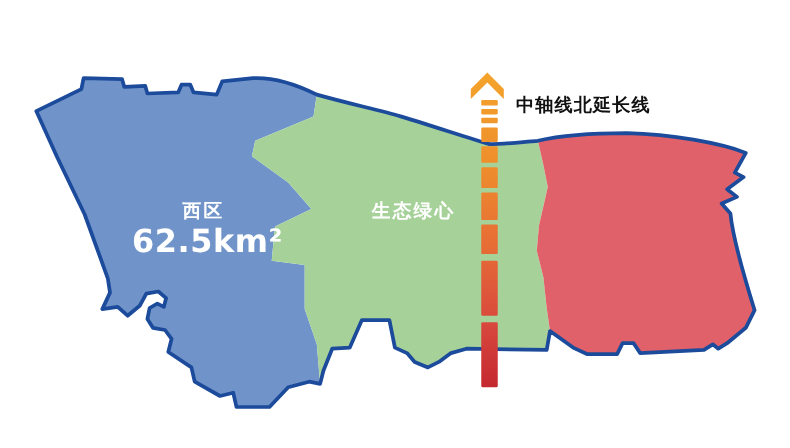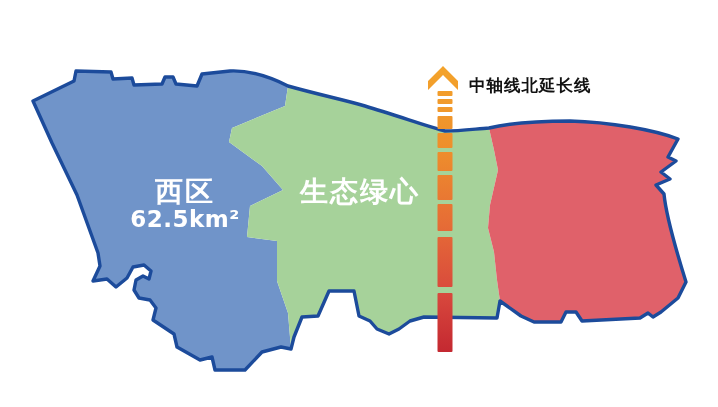--- a/index.html
+++ b/index.html
@@ -23,33 +23,33 @@
   }
   .region-label{
     position:absolute;
     text-align:center;
     color:#ffffff;
     font-weight:700;
     pointer-events:none;
     text-shadow:0 0 1px rgba(255,255,255,0.15);
   }
   .region-label .r-name{
-    font-size:28px;
+    font-size:17px;
     line-height:26px;
     letter-spacing:2px;
   }
   .region-label .r-area{
-    font-size:23px;
+    font-size:29px;
     line-height:28px;
     letter-spacing:0.5px;
   }
   .axis-label{
     position:absolute;
     left:469px;
-    top:75px;
+    top:85px;
     font-size:16.5px;
     font-weight:700;
     color:#111111;
     letter-spacing:1px;
     white-space:nowrap;
   }
 </style>
 </head>
 <body>
 
@@ -122,20 +122,20 @@
     </g>
 
     <path fill="url(#axisGrad)" d="M428,81 L443,66 L458,81 L458,90 L443,75 L428,90 Z"></path>
   </svg>
 
   <div class="region-label" style="left:120px;top:179px;width:130px;">
     <div class="r-name">西区</div>
     <div class="r-area">62.5km²</div>
   </div>
 
-  <div class="region-label" style="left:292px;top:179px;width:136px;">
+  <div class="region-label" style="left:308px;top:179px;width:136px;">
     <div class="r-name">生态绿心</div>
   </div>
 
 
   <div class="axis-label">中轴线北延长线</div>
 
 </div>
 
 </body></html>

